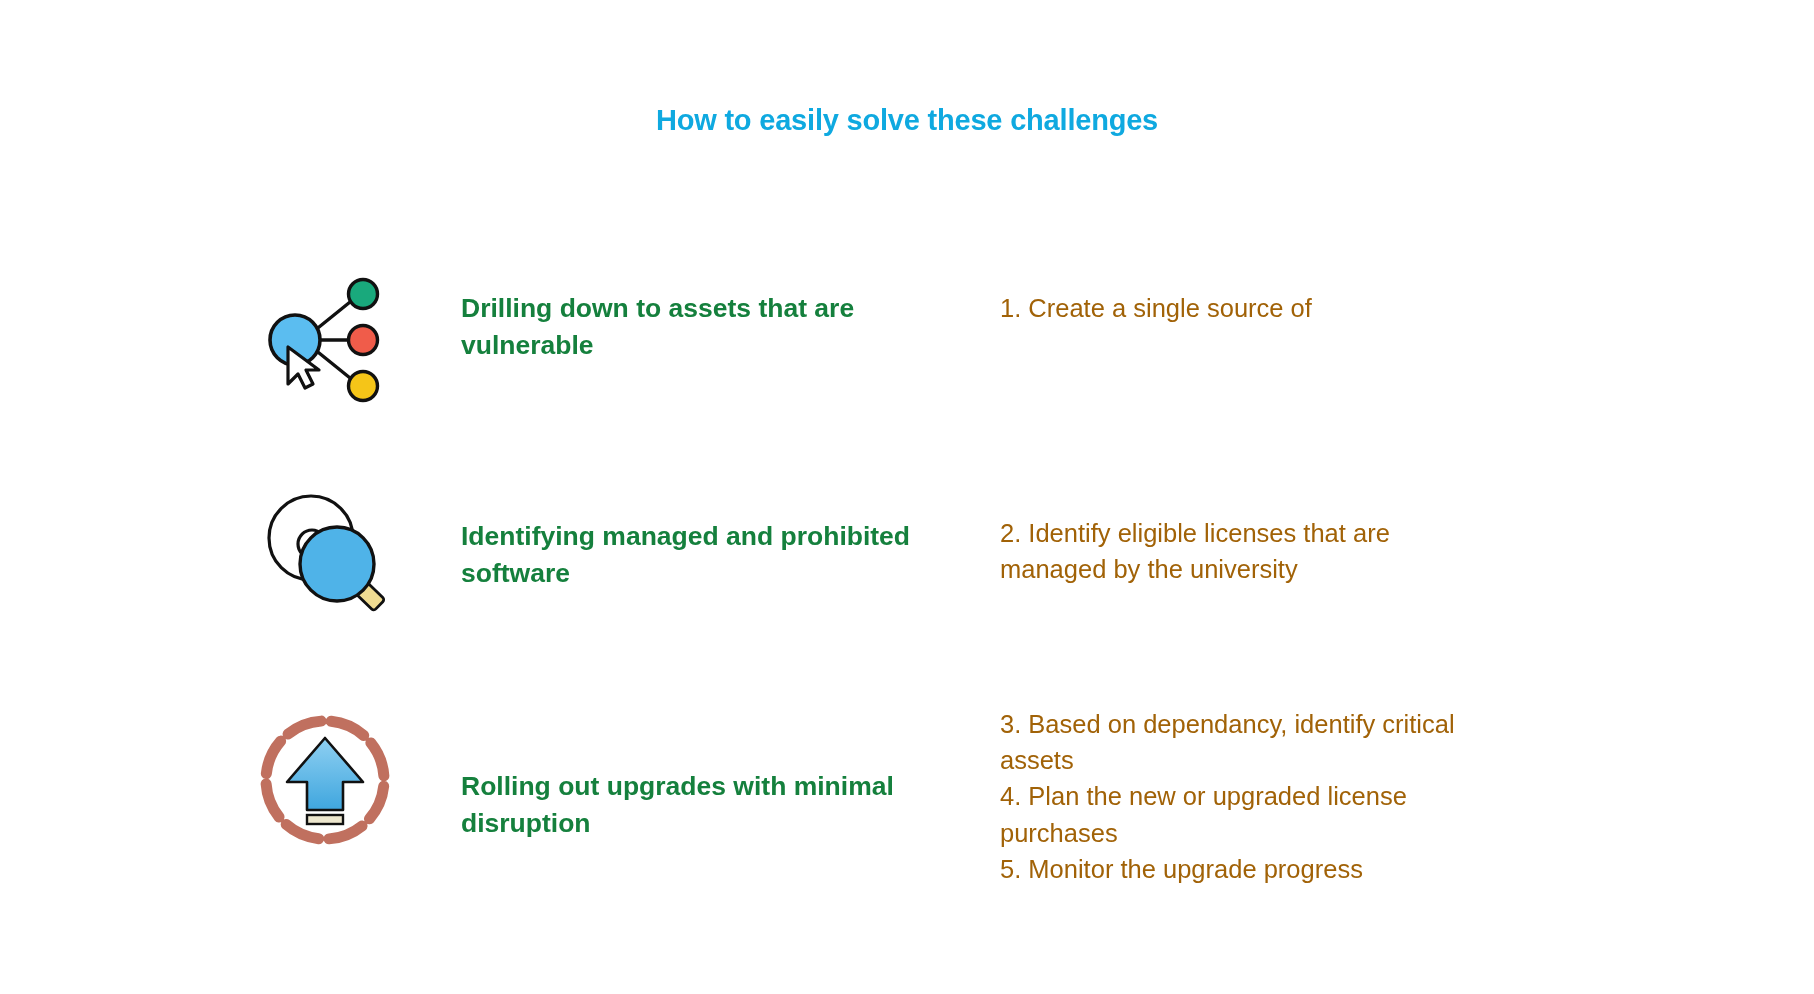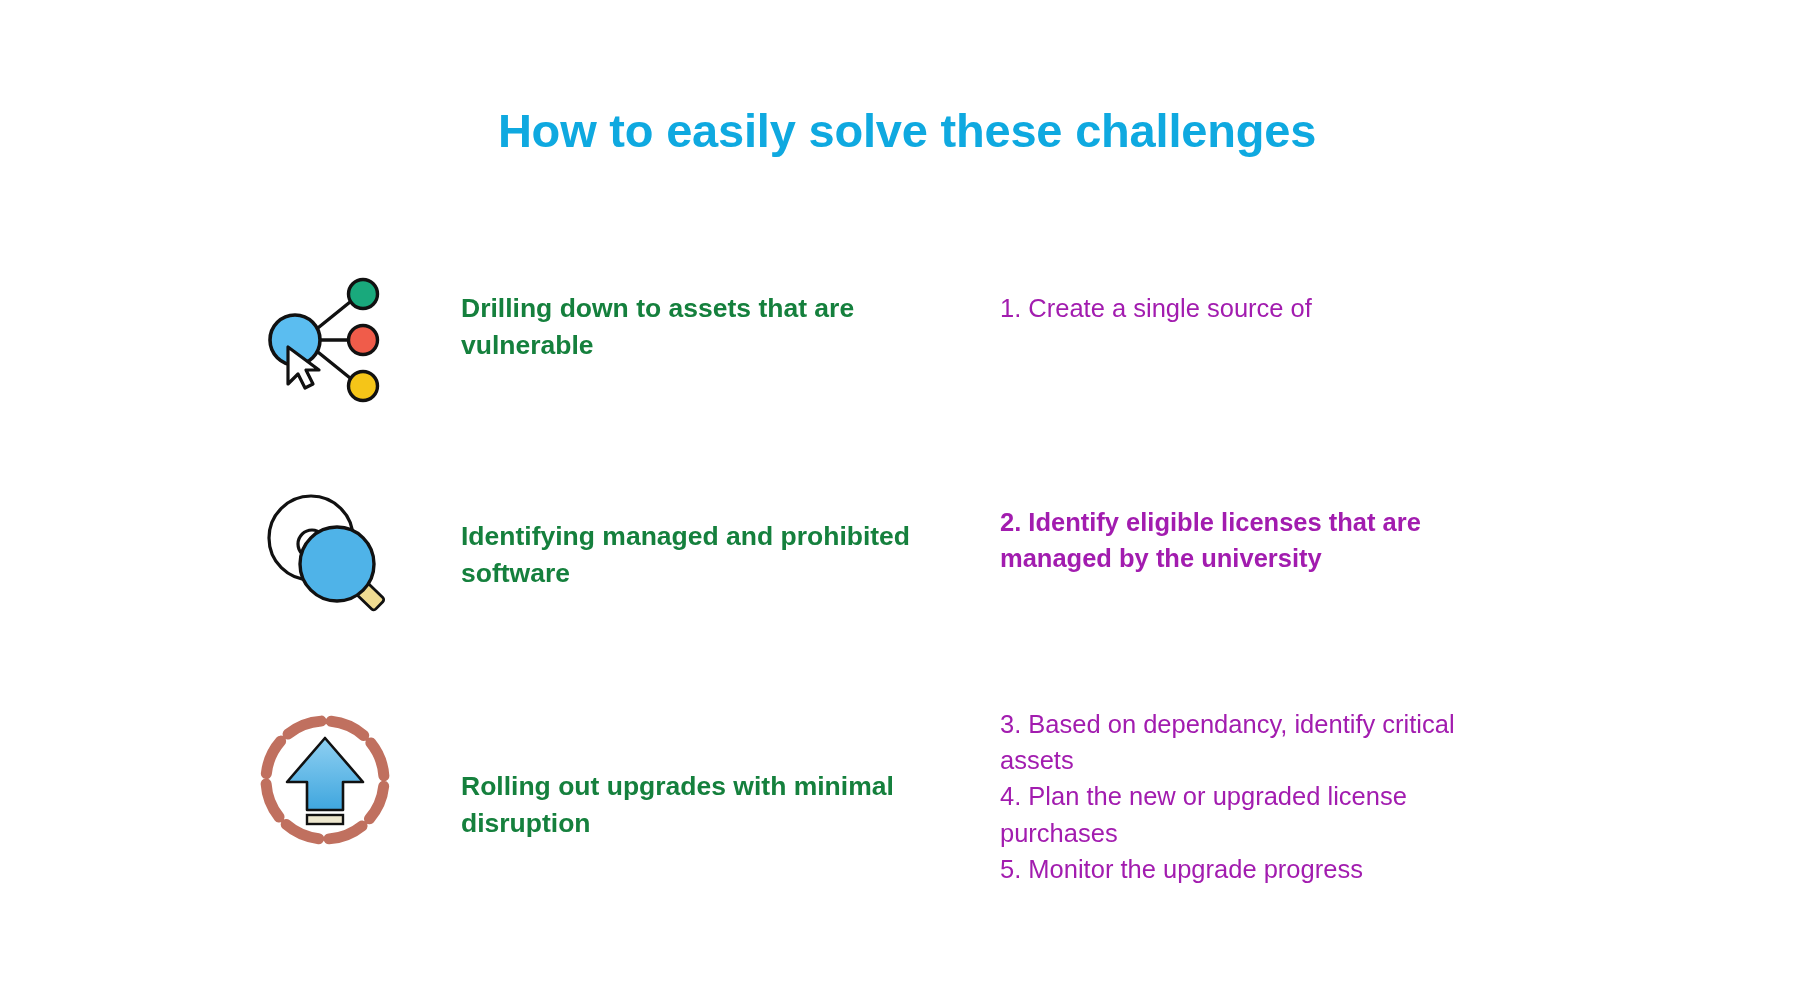--- a/index.html
+++ b/index.html
@@ -23,21 +23,21 @@
   }
 
   
   .slide-title {
     position: absolute;
     left: 0;
     right: 0;
     top: 104px;
     text-align: center;
     color: #0FA9E0;
-    font-size: 47px;
+    font-size: 29px;
     font-weight: 700;
     letter-spacing: -0.2px;
     line-height: 1.15;
     white-space: nowrap;
   }
 
   
   .rows {
     position: absolute;
     left: 0;
@@ -65,34 +65,34 @@
     width: 470px;
     color: #15803d;
     font-size: 26.5px;
     font-weight: 700;
     line-height: 1.38;
   }
   .solution-cell {
     position: absolute;
     left: 1000px;
     width: 600px;
-    color: #a21caf;
+    color: #a16207;
     font-size: 25.5px;
     font-weight: 400;
     line-height: 1.42;
   }
 
   
   #row-1 .icon-cell      { top: 24px; }
   #row-1 .challenge-cell { top: 42px; }
   #row-1 .solution-cell  { top: 42px; }
 
   #row-2 .icon-cell      { top: 6px; }
   #row-2 .challenge-cell { top: 42px; }
-  #row-2 .solution-cell  { top: 28px; font-weight: bold; }
+  #row-2 .solution-cell  { top: 39px; }
 
   #row-3 .icon-cell      { top: 6px; }
   #row-3 .challenge-cell { top: 44px; margin-top: 20px; }
   #row-3 .solution-cell  { top: 2px; }
 
   .sol-line { display: block; }
 </style>
 </head>
 <body>
 

